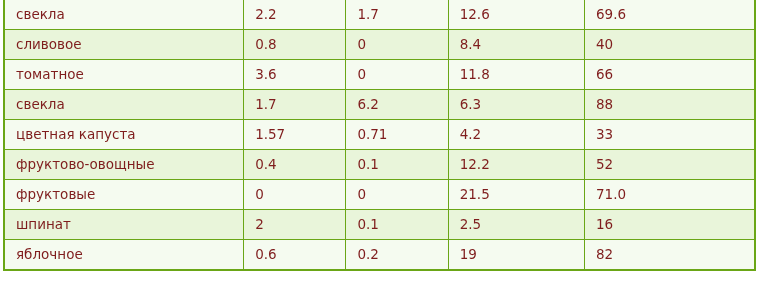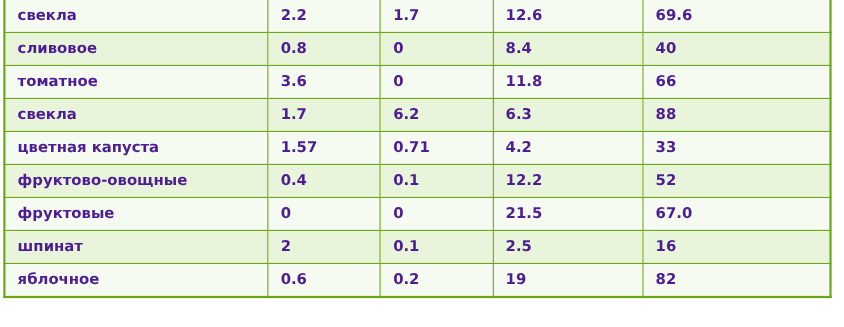--- a/index.html
+++ b/index.html
@@ -30,22 +30,22 @@
     border-bottom: 2px solid #6aa616;
     border-top: 2px solid #6aa616;
   }
 
   table.nutrition-table td {
     border: 1px solid #6aa616;
     height: 29px;
     padding: 0 0 0 11px;
     font-size: 13.5px;
     line-height: 29px;
-    color: #4c1d95;
-    font-weight: 700;
+    color: #7f1d1d;
+    font-weight: 400;
     white-space: nowrap;
     overflow: hidden;
     vertical-align: middle;
   }
 
   table.nutrition-table tr:nth-child(odd) td {
     background: #f5fbf0;
   }
   table.nutrition-table tr:nth-child(even) td {
     background: #e9f5da;
@@ -111,21 +111,21 @@
         <td>0.4</td>
         <td>0.1</td>
         <td>12.2</td>
         <td>52</td>
       </tr>
       <tr>
         <td>фруктовые</td>
         <td>0</td>
         <td>0</td>
         <td>21.5</td>
-        <td>67.0</td>
+        <td>71.0</td>
       </tr>
       <tr>
         <td>шпинат</td>
         <td>2</td>
         <td>0.1</td>
         <td>2.5</td>
         <td>16</td>
       </tr>
       <tr>
         <td>яблочное</td>

